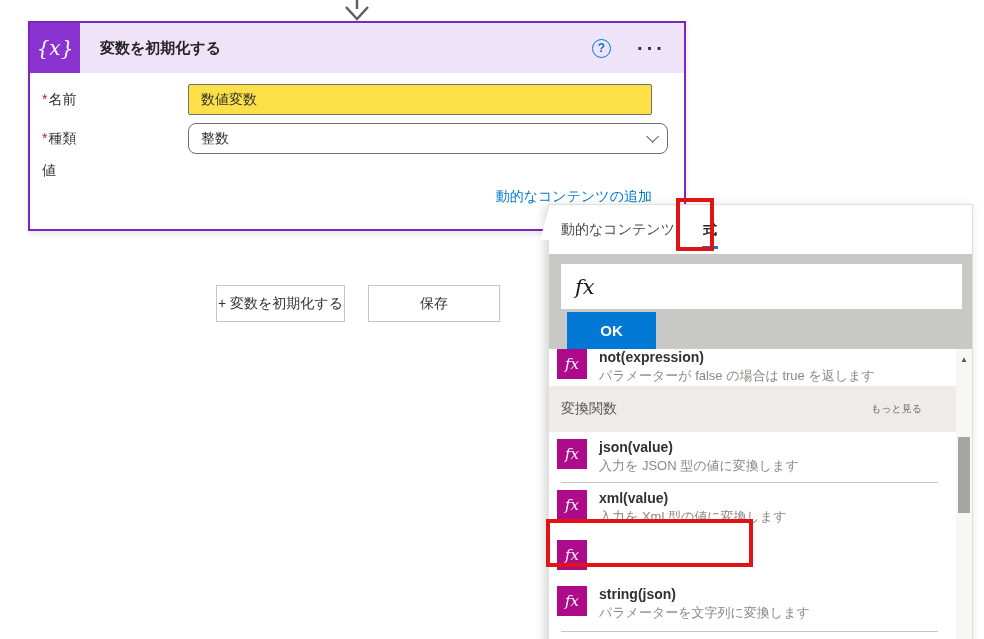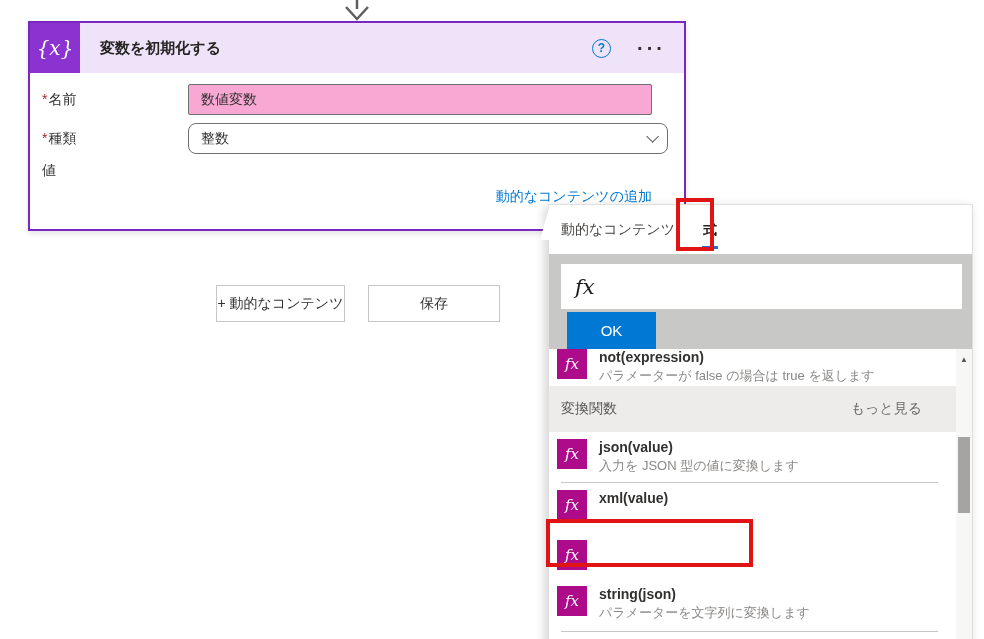--- a/index.html
+++ b/index.html
@@ -21,21 +21,21 @@
   #help-icon { width:19px; height:19px; border:1.5px solid #0078d4; border-radius:50%;
     color:#0078d4; font-size:12px; font-weight:700; display:flex; align-items:center;
     justify-content:center; margin-right:26px; cursor:pointer; }
   #menu-icon { color:#323130; font-size:20px; font-weight:700; letter-spacing:3px;
     margin-right:18px; cursor:pointer; line-height:10px; }
   #card-body { padding:11px 16px 0 10px; }
   .field-row { display:flex; align-items:center; margin-bottom:8px; }
   .field-label { width:148px; font-size:14px; color:#323130; padding-left:2px; }
   .req { color:#a4262c; margin-right:1px; }
   .field-input { width:464px; height:31px; border:1px solid #70706e; border-radius:2px;
-    font-size:14px; color:#323130; padding:0 12px; background:#f9a8d4;
+    font-size:14px; color:#323130; padding:0 12px; background:#fde047;
     font-family:"Liberation Sans","DejaVu Sans",sans-serif; }
   .field-input::placeholder { color:#767472; opacity:1; }
   .field-select { width:480px; height:31px; border:1px solid #70706e; border-radius:8px;
     font-size:14px; display:flex; align-items:center; padding:0 12px; background:#fff;
     justify-content:space-between; cursor:pointer; }
   .chevron { width:9px; height:9px; border-right:1.5px solid #605e5c;
     border-bottom:1.5px solid #605e5c; transform:rotate(45deg) translateY(-3px); }
   #dynamic-link { text-align:right; padding-right:16px; font-size:14px; color:#0078d4;
     white-space:nowrap; cursor:pointer; margin-top:3px; }
 
@@ -57,35 +57,35 @@
     height:100%; display:flex; align-items:center; }
   .tab.active { color:#252423; font-weight:600; }
   .tab.active::after { content:""; position:absolute; left:-1px; right:-1px; bottom:5px;
     height:3px; background:#2b6bd0; }
   #fx-bar { position:relative; height:95px; background:#c8c8c6; }
   #fx-input { position:absolute; left:12px; top:10px; width:401px; height:45px;
     background:#fff; display:flex; align-items:center; padding-left:14px; }
   #fx-glyph { font-family:"DejaVu Serif",serif; font-style:italic; font-size:21px;
     color:#1b1a19; }
   #ok-btn { position:absolute; left:18px; top:58px; width:89px; height:37px;
-    background:#0078d4; color:#fff; border:none; font-size:15px; font-weight:400;
+    background:#0078d4; color:#fff; border:none; font-size:15px; font-weight:700;
     cursor:pointer; z-index:3; font-family:"Liberation Sans","DejaVu Sans",sans-serif; }
   #fn-list { position:absolute; left:0; top:144px; right:16px; bottom:0; overflow:hidden; }
   .fn-item { display:flex; gap:12px; padding:7px 10px 0 8px; }
   .fn-item .fx-badge { width:30px; height:30px; background:#ad0b8a; color:#fff;
     display:flex; align-items:center; justify-content:center;
     font-family:"DejaVu Serif",serif; font-style:italic; font-size:15px; flex:0 0 30px; }
   .fn-title { font-size:14px; font-weight:600; color:#323130; line-height:17px; }
   .fn-desc { font-size:13px; color:#8a8886; line-height:19px; }
   .fn-sep { border-bottom:1px solid #c8c6c4; margin:0 18px 0 12px; }
   #item-not { height:44px; margin-top:-7px; overflow:hidden; }
   #section-header { height:46px; background:#edecea; display:flex; align-items:center;
     justify-content:space-between; padding:0 34px 0 12px; }
   #section-title { font-size:14px; color:#5a5856; }
-  #section-more { font-size:14px; color:#6d6b69; cursor:pointer; }
+  #section-more { font-size:10px; color:#6d6b69; cursor:pointer; }
   #item-json, #item-xml { height:50px; }
   #item-int { height:46px; }
   #item-string { height:52px; }
   
   #scrollbar { position:absolute; right:0; top:144px; bottom:0; width:16px; background:#f7f7f6; }
   #scroll-up { position:absolute; top:6px; left:0; width:16px; text-align:center;
     font-size:8px; color:#555; cursor:pointer; }
   #scroll-thumb { position:absolute; top:88px; left:2px; width:12px; height:76px;
     background:#a6a4a2; cursor:grab; }
 
@@ -126,21 +126,21 @@
         <span class="chevron"></span>
       </div>
     </div>
     <div class="field-row">
       <div class="field-label">値</div>
     </div>
     <div id="dynamic-link">動的なコンテンツの追加</div>
   </div>
 </div>
 
-<button id="new-step-btn" class="flow-btn">+ 動的なコンテンツ</button>
+<button id="new-step-btn" class="flow-btn">+ 変数を初期化する</button>
 <button id="save-btn" class="flow-btn">保存</button>
 
 <div id="panel" class="abs">
   <div id="beak"></div>
 
   <div id="tabs">
     <div class="tab">動的なコンテンツ</div>
     <div class="tab active">式</div>
   </div>
 
@@ -171,20 +171,21 @@
         <div class="fn-title">json(value)</div>
         <div class="fn-desc">入力を JSON 型の値に変換します</div>
       </div>
     </div>
     <div class="fn-sep"></div>
 
     <div id="item-xml" class="fn-item">
       <div class="fx-badge">fx</div>
       <div>
         <div class="fn-title">xml(value)</div>
+        <div class="fn-desc">入力を Xml 型の値に変換します</div>
       </div>
     </div>
 
     <div id="item-int" class="fn-item">
       <div class="fx-badge">fx</div>
     </div>
 
     <div id="item-string" class="fn-item">
       <div class="fx-badge">fx</div>
       <div>

